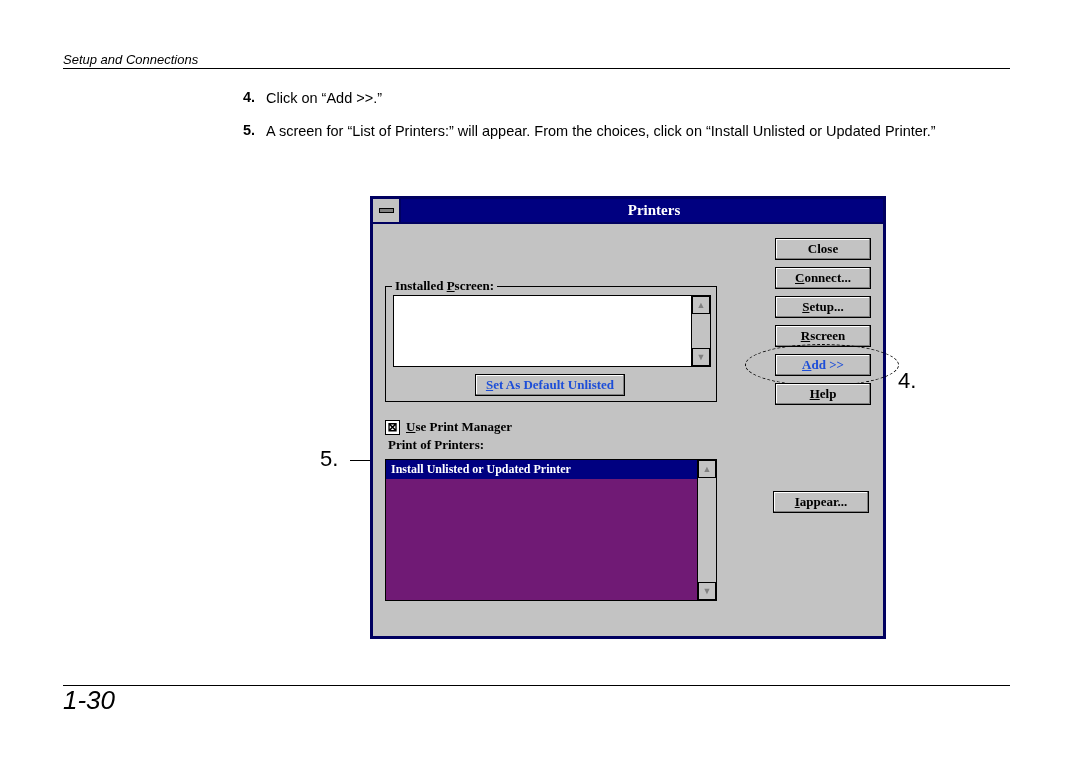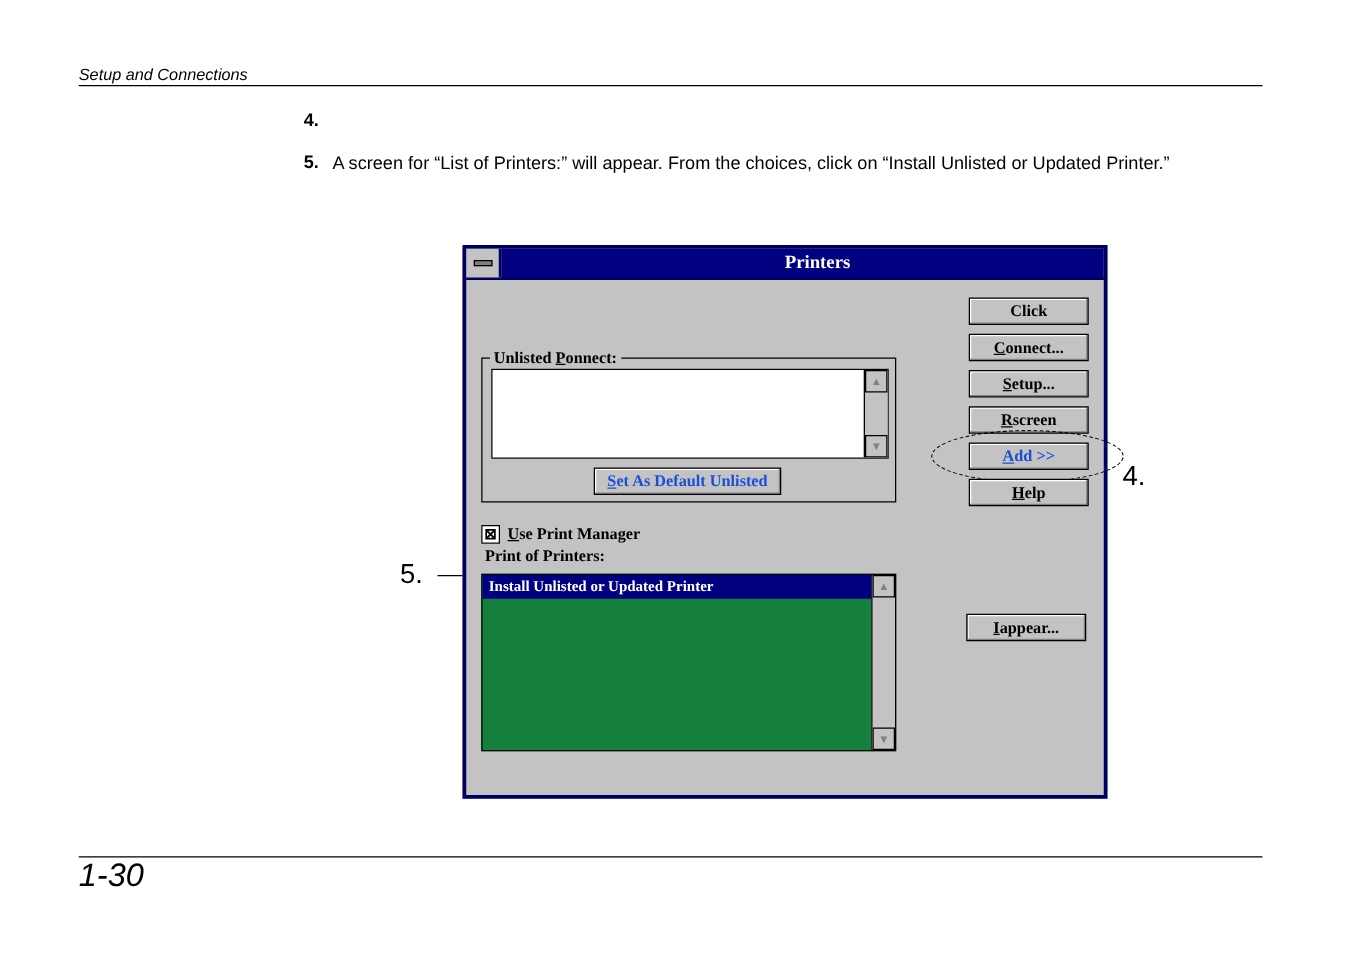--- a/index.html
+++ b/index.html
@@ -45,21 +45,21 @@
   .rightcol{position:absolute;right:14px;top:14px;width:94px;}
   .rightcol .btn3d{position:relative;display:block;width:94px;margin-bottom:7px;}
   .add-halo{position:absolute;border:1px dashed #000;border-radius:50%;pointer-events:none;}
   .add-halo.outer{left:-30px;right:-30px;top:-10px;bottom:-10px;}
   .add-wrap{position:relative;}
 
   .check-row{position:absolute;left:12px;top:195px;font-family:"Times New Roman",serif;font-size:13px;font-weight:bold;display:flex;align-items:center;}
   .checkbox{width:13px;height:13px;border:1px solid #000;background:#fff;margin-right:6px;display:inline-flex;align-items:center;justify-content:center;font-size:12px;line-height:1;}
 
   .grp-list{left:12px;top:227px;width:330px;height:152px;}
-  .listbox2{position:absolute;left:0px;top:8px;width:330px;height:140px;background:#15803d;border:1px solid #000;}
+  .listbox2{position:absolute;left:0px;top:8px;width:330px;height:140px;background:#701a75;border:1px solid #000;}
   .listbox2 .scroll{position:absolute;right:0;top:0;bottom:0;width:18px;background:#c3c3c3;border-left:1px solid #000;}
   .selrow{background:#000080;color:#fff;font-family:"Times New Roman",serif;font-size:12px;font-weight:bold;padding:2px 5px;}
 
   .install-btn-pos{right:14px;top:267px;width:94px;}
 
   
   .callout-4{position:absolute;left:898px;top:368px;font-size:22px;}
   .callout-5{position:absolute;left:320px;top:446px;font-size:22px;}
   .callout-line{position:absolute;background:#000;height:1px;}
   .cl5{left:350px;top:460px;width:30px;}
@@ -69,40 +69,41 @@
 </style>
 </head>
 <body>
 
 <div class="page">
 
   <div class="header-run">Setup and Connections</div>
   <div class="hr-top"></div>
 
   <div class="instr-num num4">4.</div>
+  <div class="instr txt4">Click on “Add &gt;&gt;.”</div>
   <div class="instr-num num5">5.</div>
   <div class="instr txt5">A screen for “List of Printers:” will appear.  From the choices, click on “Install Unlisted or Updated Printer.”</div>
 
   <div class="callout-5">5.</div>
   <div class="callout-line cl5"></div>
 
   <div class="win-wrap">
     <div class="win-outer">
       <div class="titlebar">
         <div class="sysmenu">
             <div class="sysmenu-dash"></div>
           </div>
         <div class="titletext">Printers</div>
       </div>
       <div class="client">
 
 
         <div class="grp grp-installed">
           <div class="grp-legend">
-            <span>Unlisted </span><span class="und">P</span><span>onnect:</span>
+            <span>Installed </span><span class="und">P</span><span>screen:</span>
           </div>
           <div class="listbox">
             <div class="scroll">
               <div class="sbtn top">
                   <span class="arrow">▲</span>
                 </div>
               <div class="sbtn bot">
                   <span class="arrow">▼</span>
                 </div>
             </div>
@@ -127,21 +128,21 @@
                   <span class="arrow">▲</span>
                 </div>
               <div class="sbtn bot">
                   <span class="arrow">▼</span>
                 </div>
             </div>
           </div>
         </div>
 
         <div class="rightcol">
-          <div class="btn3d">Click</div>
+          <div class="btn3d">Close</div>
           <div class="btn3d"><span class="und">C</span><span>onnect...</span></div>
           <div class="btn3d"><span class="und">S</span><span>etup...</span></div>
           <div class="btn3d"><span class="und">R</span><span>screen</span></div>
           <div class="add-wrap">
             <div class="add-halo outer"></div>
             <div class="btn3d disabled" style="position:relative;"><span class="und">A</span><span>dd &gt;&gt;</span></div>
           </div>
           <div class="btn3d" style="margin-top:7px;"><span class="und">H</span><span>elp</span></div>
         </div>
 

